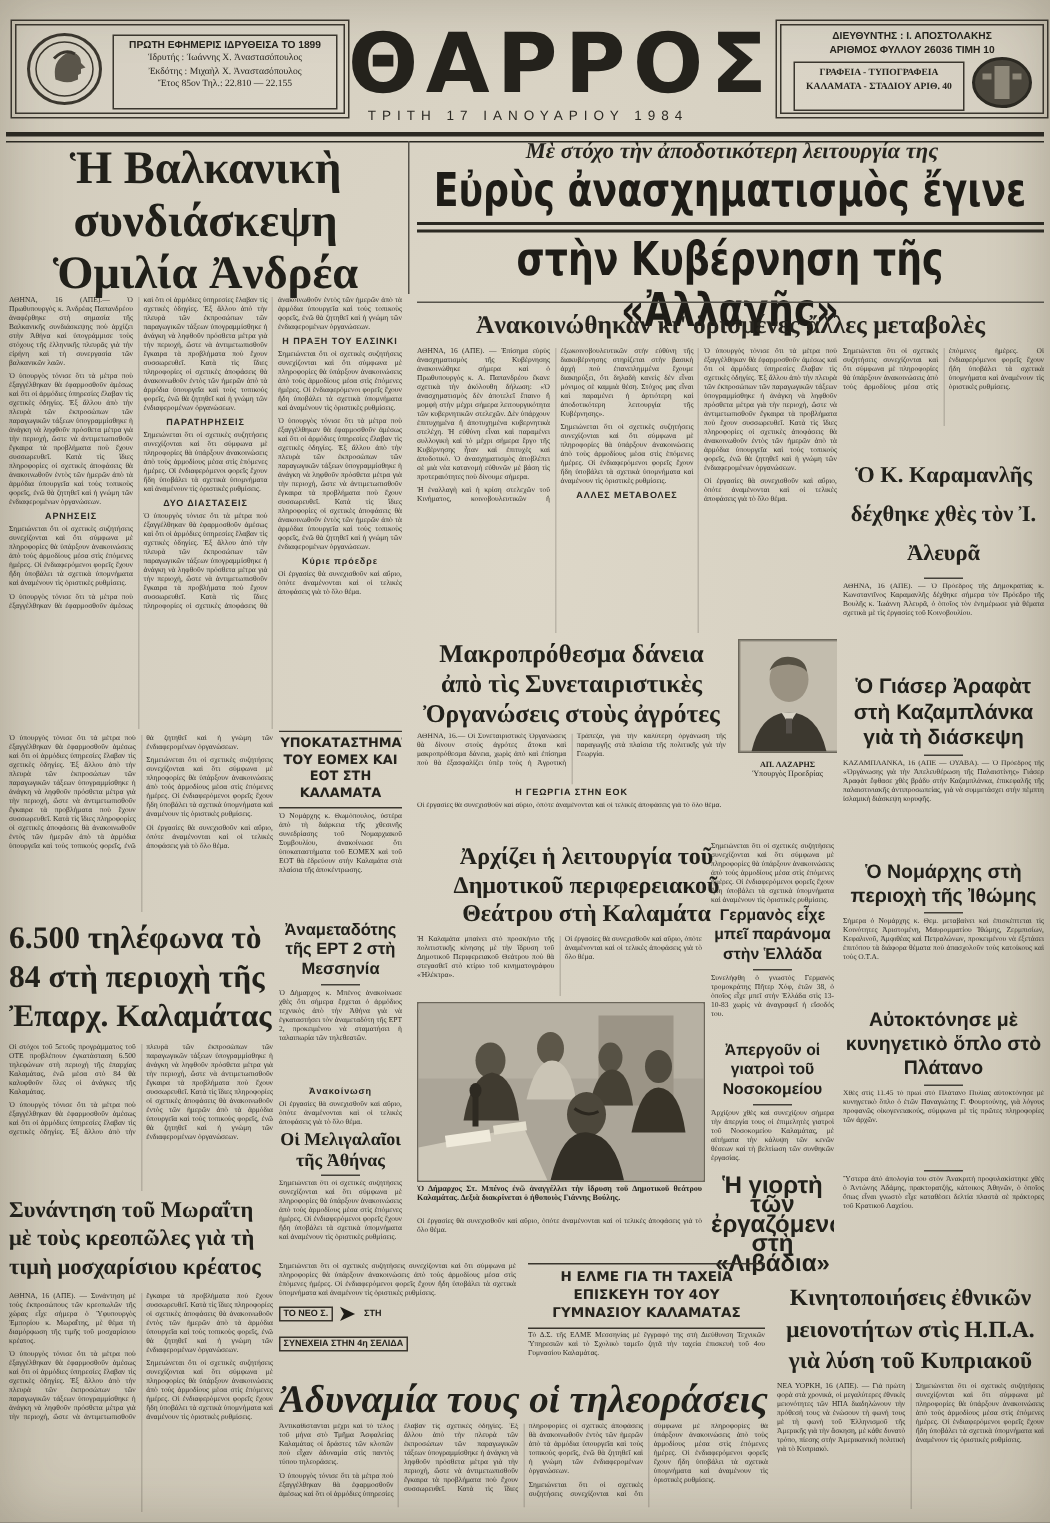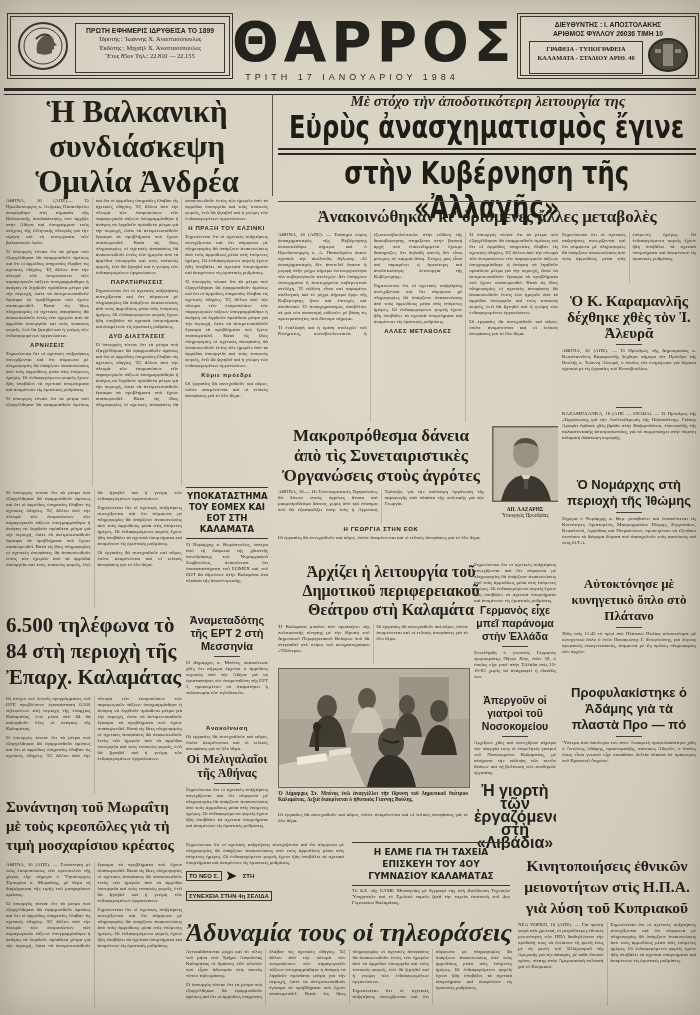--- a/index.html
+++ b/index.html
@@ -189,40 +189,40 @@
     <div class="hr-sm"></div>
     <div class="bt" style="height:40px;">
         <p>Ἡ ἐτήσια γιορτὴ τῶν ἐργαζομένων τῆς ἐπιχείρησης θὰ γίνει τὸ Σάββατο 21 Γενάρη στὶς ἐγκαταστάσεις τῆς Φιλοξένιας.</p>
       </div>
   </div>
 
   <div class="abs" style="left:562px;top:232px;width:134px;height:620px;overflow:hidden;">
     <div class="bt cols2" style="height:52px;">
       <p>Σημειώνεται ὅτι οἱ σχετικὲς συζητήσεις συνεχίζονται καὶ ὅτι σύμφωνα μὲ πληροφορίες θὰ ὑπάρξουν ἀνακοινώσεις ἀπὸ τοὺς ἁρμοδίους μέσα στὶς ἑπόμενες ἡμέρες. Οἱ ἐνδιαφερόμενοι φορεῖς ἔχουν ἤδη ὑποβάλει τὰ σχετικὰ ὑπομνήματα καὶ ἀναμένουν τὶς ὁριστικὲς ρυθμίσεις.</p>
     </div>
-    <div class="arth" style="font-size:15px;line-height:16px;margin-top:9px;">Ὁ Κ. Καραμανλῆς δέχθηκε χθὲς τὸν Ἰ. Ἀλευρᾶ</div>
+    <div class="arth" style="font-size:15px;line-height:26px;margin-top:20px;">Ὁ Κ. Καραμανλῆς δέχθηκε χθὲς τὸν Ἰ. Ἀλευρᾶ</div>
     <div class="hr-sm"></div>
     <div class="bt" style="height:56px;">
         <p>ΑΘΗΝΑ, 16 (ΑΠΕ). — Ὁ Πρόεδρος τῆς Δημοκρατίας κ. Κωνσταντῖνος Καραμανλῆς δέχθηκε σήμερα τὸν Πρόεδρο τῆς Βουλῆς κ. Ἰωάννη Ἀλευρᾶ, ὁ ὁποῖος τὸν ἐνημέρωσε γιὰ θέματα σχετικὰ μὲ τὶς ἐργασίες τοῦ Κοινοβουλίου.</p>
       </div>
+    <div class="arth sans" style="font-size:14px;line-height:17px;margin-top:4px;font-weight:bold;">Ὁ Γιάσερ Ἀραφὰτ στὴ Καζαμπλάνκα γιὰ τὴ διάσκεψη</div>
     <div class="hr-sm"></div>
     <div class="bt" style="height:62px;">
         <p>ΚΑΖΑΜΠΛΑΝΚΑ, 16 (ΑΠΕ — ΟΥΑΒΑ). — Ὁ Πρόεδρος τῆς «Ὀργάνωσης γιὰ τὴν Ἀπελευθέρωση τῆς Παλαιστίνης» Γιάσερ Ἀραφὰτ ἔφθασε χθὲς βράδυ στὴν Καζαμπλάνκα, ἐπικεφαλῆς τῆς παλαιστινιακῆς ἀντιπροσωπείας, γιὰ νὰ συμμετάσχει στὴν πέμπτη ἰσλαμικὴ διάσκεψη κορυφῆς.</p>
       </div>
     <div class="arth sans" style="font-size:13px;line-height:16px;margin-top:4px;">Ὁ Νομάρχης στὴ περιοχὴ τῆς Ἰθώμης</div>
     <div class="hr-sm"></div>
     <div class="bt" style="height:56px;">
         <p>Σήμερα ὁ Νομάρχης κ. Θεμ. μεταβαίνει καὶ ἐπισκέπτεται τὶς Κοινότητες Ἀριστομένη, Μαυρομματίου Ἰθώμης, Ζερμπισίων, Κεφαλινοῦ, Ἀμφιθέας καὶ Πετραλώνων, προκειμένου νὰ ἐξετάσει ἐπιτόπου τὰ διάφορα θέματα ποὺ ἀπασχολοῦν τοὺς κατοίκους καὶ τοὺς Ο.Τ.Α.</p>
       </div>
-    <div class="arth sans" style="font-size:13px;line-height:16px;margin-top:4px;font-weight:bold;font-family:Liberation Serif, serif;">Αὐτοκτόνησε μὲ κυνηγετικὸ ὅπλο στὸ Πλάτανο</div>
+    <div class="arth sans" style="font-size:13px;line-height:16px;margin-top:4px;font-weight:bold;">Αὐτοκτόνησε μὲ κυνηγετικὸ ὅπλο στὸ Πλάτανο</div>
     <div class="hr-sm"></div>
     <div class="bt" style="height:50px;">
         <p>Χθὲς στὶς 11.45 τὸ πρωὶ στὸ Πλάτανο Πυλίας αὐτοκτόνησε μὲ κυνηγετικὸ ὅπλο ὁ ἐτῶν Παναγιώτης Γ. Φουρτούνης, γιὰ λόγους προφανῶς οἰκογενειακούς, σύμφωνα μὲ τὶς πρῶτες πληροφορίες τῶν ἀρχῶν.</p>
       </div>
-    <div class="arth sans" style="font-size:13px;line-height:16px;margin-top:4px;font-weight:bold;">Προφυλακίστηκε ὁ Ἀδάμης γιὰ τὰ πλαστὰ Προ — πό</div>
     <div class="hr-sm"></div>
     <div class="bt" style="height:48px;">
         <p>Ὕστερα ἀπὸ ἀπολογία του στὸν Ἀνακριτὴ προφυλακίστηκε χθὲς ὁ Ἀντώνης Ἀδάμης, πρακτορατζής, κάτοικος Ἀθηνῶν, ὁ ὁποῖος ὅπως εἶναι γνωστὸ εἶχε καταθέσει δελτία πλαστὰ σὲ πράκτορες τοῦ Κρατικοῦ Λαχείου.</p>
       </div>
   </div>
 
   <div class="abs bt cols3" style="left:6px;top:198px;width:262px;height:288px;">
     <p>ΑΘΗΝΑ, 16 (ΑΠΕ).— Ὁ Πρωθυπουργὸς κ. Ἀνδρέας Παπανδρέου ἀναφέρθηκε στὴ σημασία τῆς Βαλκανικῆς συνδιάσκεψης ποὺ ἀρχίζει στὴν Ἀθήνα καὶ ὑπογράμμισε τοὺς στόχους τῆς ἑλληνικῆς πλευρᾶς γιὰ τὴν εἰρήνη καὶ τὴ συνεργασία τῶν βαλκανικῶν λαῶν.</p>
     <p>Ὁ ὑπουργὸς τόνισε ὅτι τὰ μέτρα ποὺ ἐξαγγέλθηκαν θὰ ἐφαρμοσθοῦν ἀμέσως καὶ ὅτι οἱ ἁρμόδιες ὑπηρεσίες ἔλαβαν τὶς σχετικὲς ὁδηγίες. Ἐξ ἄλλου ἀπὸ τὴν πλευρὰ τῶν ἐκπροσώπων τῶν παραγωγικῶν τάξεων ὑπογραμμίσθηκε ἡ ἀνάγκη νὰ ληφθοῦν πρόσθετα μέτρα γιὰ τὴν περιοχή, ὥστε νὰ ἀντιμετωπισθοῦν ἔγκαιρα τὰ προβλήματα ποὺ ἔχουν συσσωρευθεῖ. Κατὰ τὶς ἴδιες πληροφορίες οἱ σχετικὲς ἀποφάσεις θὰ ἀνακοινωθοῦν ἐντὸς τῶν ἡμερῶν ἀπὸ τὰ ἁρμόδια ὑπουργεῖα καὶ τοὺς τοπικοὺς φορεῖς, ἐνῶ θὰ ζητηθεῖ καὶ ἡ γνώμη τῶν ἐνδιαφερομένων ὀργανώσεων.</p>
     <div class="mini">ΑΡΝΗΣΕΙΣ</div>

